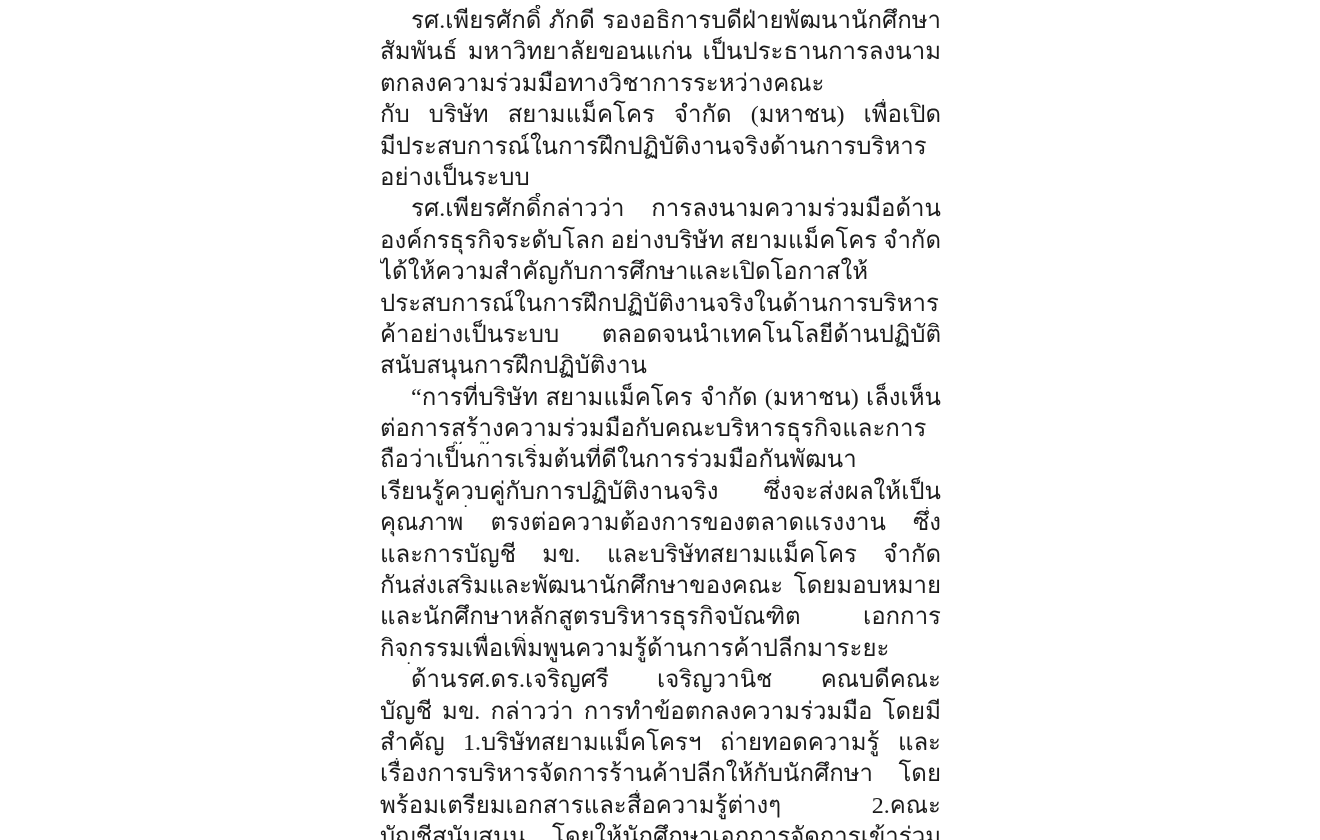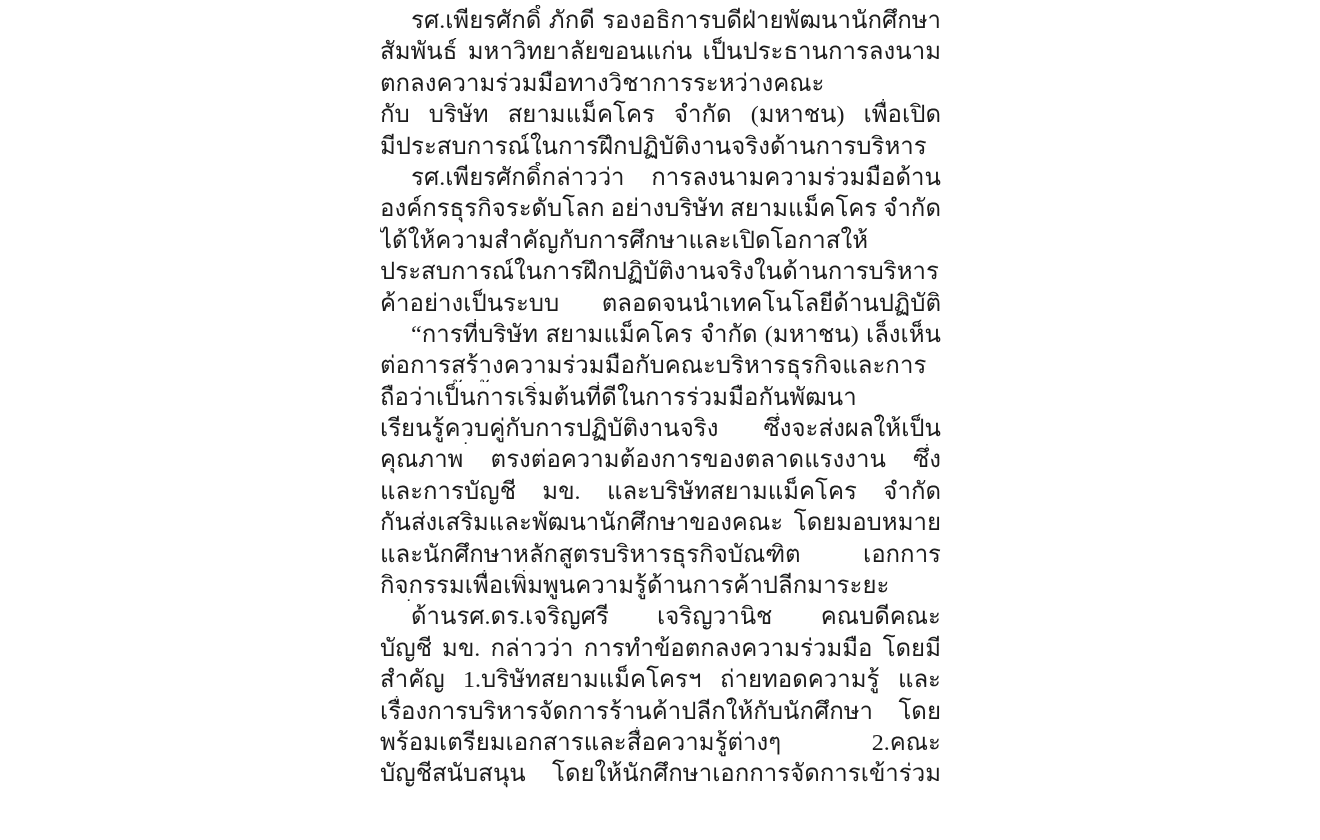--- a/index.html
+++ b/index.html
@@ -43,25 +43,27 @@
 </head>
 <body>
 
 <div class="page">
   <div class="article" id="article">
       <div class="line indent">รศ.เพียรศักดิ์ ภักดี รองอธิการบดีฝ่ายพัฒนานักศึกษา และศิษย์เก่า</div>
       <div class="line">สัมพันธ์ มหาวิทยาลัยขอนแก่น เป็นประธานการลงนามบันทึกข้อ</div>
       <div class="line">ตกลงความร่วมมือทางวิชาการระหว่างคณะบริหารธุรกิจและการบัญชี</div>
       <div class="line">กับ บริษัท สยามแม็คโคร จำกัด (มหาชน) เพื่อเปิดโอกาสให้นักศึกษา</div>
       <div class="line">มีประสบการณ์ในการฝึกปฏิบัติงานจริงด้านการบริหารจัดการร้านค้า</div>
+      <div class="line last">อย่างเป็นระบบ</div>
       <div class="line indent">รศ.เพียรศักดิ์กล่าวว่า การลงนามความร่วมมือด้านวิชาการระหว่าง</div>
       <div class="line">องค์กรธุรกิจระดับโลก อย่างบริษัท สยามแม็คโคร จำกัด (มหาชน)</div>
       <div class="line">ได้ให้ความสำคัญกับการศึกษาและเปิดโอกาสให้นักศึกษามี</div>
       <div class="line">ประสบการณ์ในการฝึกปฏิบัติงานจริงในด้านการบริหารจัดการร้าน</div>
       <div class="line">ค้าอย่างเป็นระบบ ตลอดจนนำเทคโนโลยีด้านปฏิบัติการต่างๆ มาใช้</div>
+      <div class="line last">สนับสนุนการฝึกปฏิบัติงาน</div>
       <div class="line indent">“การที่บริษัท สยามแม็คโคร จำกัด (มหาชน) เล็งเห็นความสำคัญ</div>
       <div class="line">ต่อการสร้างความร่วมมือกับคณะบริหารธุรกิจและการบัญชีครั้งนี้</div>
       <div class="line">ถือว่าเป็นการเริ่มต้นที่ดีในการร่วมมือกันพัฒนานักศึกษาให้เกิดการ</div>
       <div class="line">เรียนรู้ควบคู่กับการปฏิบัติงานจริง ซึ่งจะส่งผลให้เป็นบัณฑิตที่มี</div>
       <div class="line">คุณภาพ ตรงต่อความต้องการของตลาดแรงงาน ซึ่งคณะบริหารธุรกิจ</div>
       <div class="line">และการบัญชี มข. และบริษัทสยามแม็คโคร จำกัด (มหาชน) ร่วมมือ</div>
       <div class="line">กันส่งเสริมและพัฒนานักศึกษาของคณะ โดยมอบหมายให้คณาจารย์</div>
       <div class="line">และนักศึกษาหลักสูตรบริหารธุรกิจบัณฑิต เอกการจัดการ ดำเนิน</div>
       <div class="line last">กิจกรรมเพื่อเพิ่มพูนความรู้ด้านการค้าปลีกมาระยะหนึ่ง”</div>
       <div class="line indent">ด้านรศ.ดร.เจริญศรี เจริญวานิช คณบดีคณะบริหารธุรกิจและการ</div>

